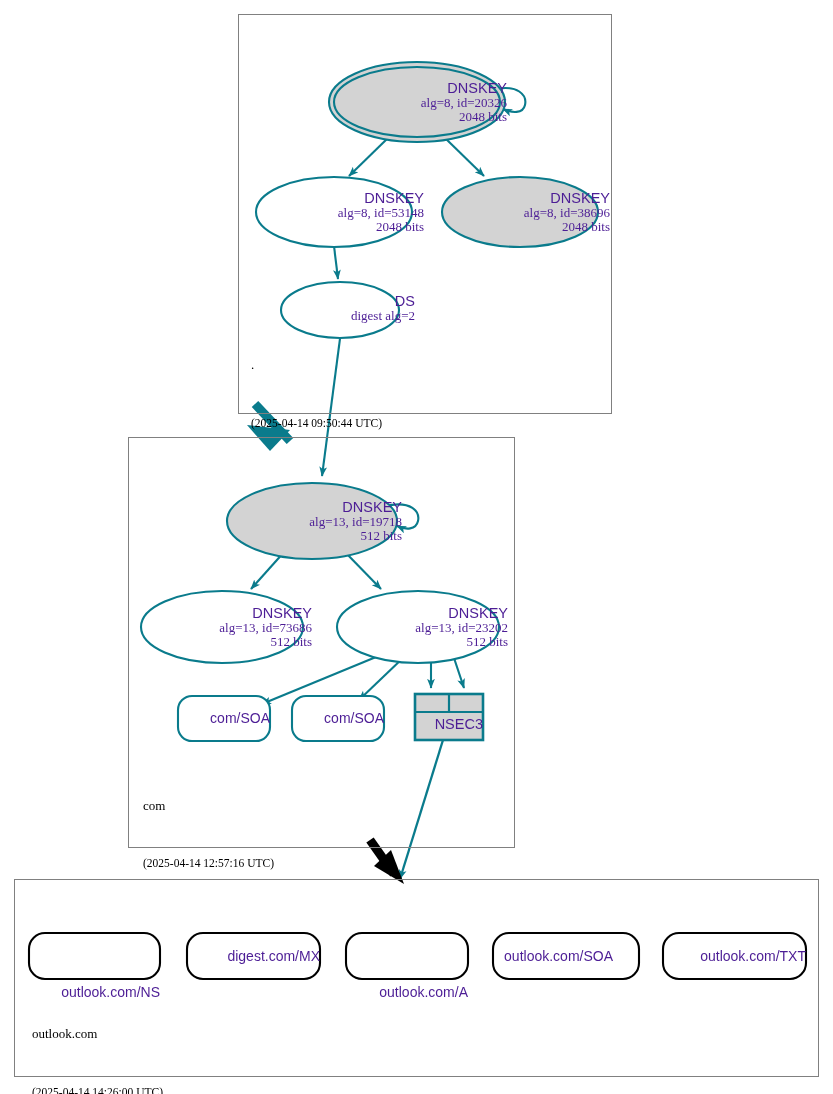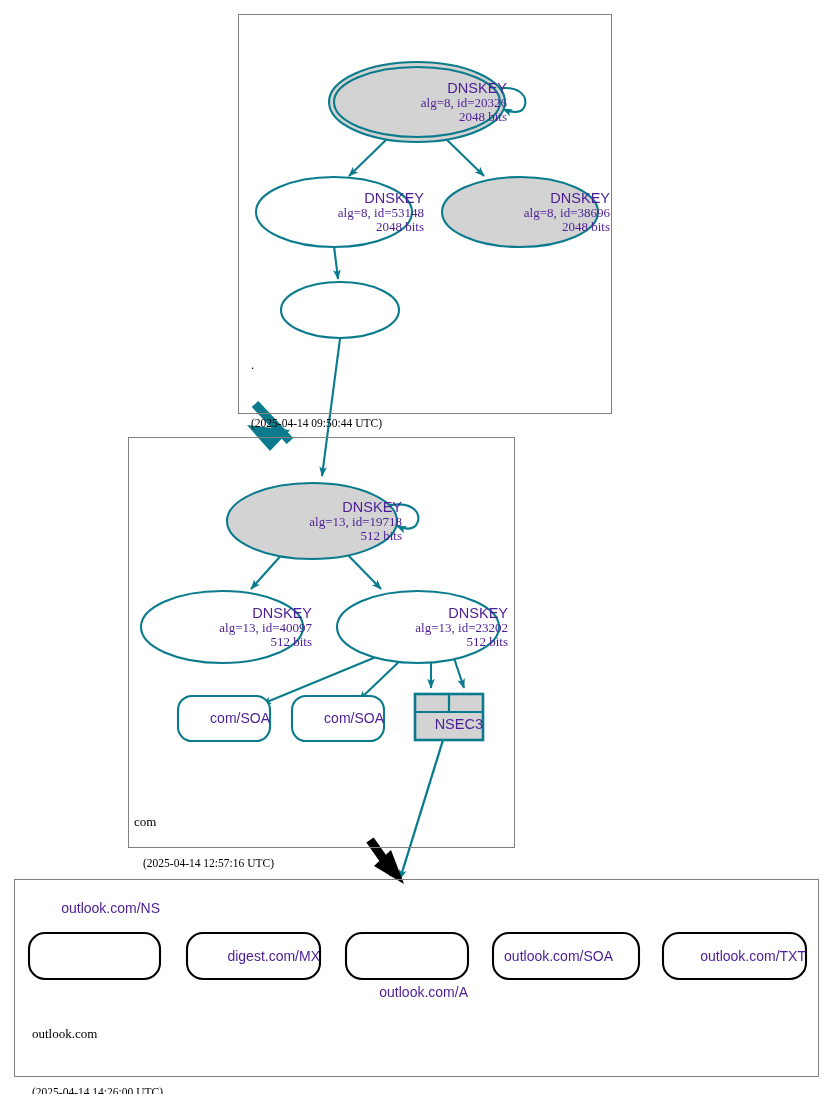--- a/index.html
+++ b/index.html
@@ -152,21 +152,21 @@
       <path d="M370,840 L394,874" fill="none" stroke="#000000" stroke-width="9" stroke-linecap="butt"></path>
       <path d="M404,884 L374,866 L391,850 Z" fill="#000000"></path>
     </g>
   </svg>
 
   <div class="zone-box" style="left:238px; top:14px; width:374px; height:400px;"></div>
   <div class="zone-label zone-name" style="left:251px; top:357px;">.</div>
   <div class="zone-label zone-time" style="left:251px; top:381px;">(2025-04-14 09:50:44 UTC)</div>
 
   <div class="zone-box" style="left:128px; top:437px; width:387px; height:411px;"></div>
-  <div class="zone-label zone-name" style="left:134px; top:798px;margin-top:16px;">com</div>
+  <div class="zone-label zone-name" style="left:143px; top:798px;">com</div>
   <div class="zone-label zone-time" style="left:143px; top:821px;">(2025-04-14 12:57:16 UTC)</div>
 
   <div class="zone-box" style="left:14px; top:879px; width:805px; height:198px;"></div>
   <div class="zone-label zone-name" style="left:32px; top:1026px;">outlook.com</div>
   <div class="zone-label zone-time" style="left:32px; top:1050px;">(2025-04-14 14:26:00 UTC)</div>
 
   <svg class="layer" viewBox="0 0 833 1094">
 
     <g>
       <ellipse cx="417" cy="102" rx="88" ry="40" fill="#d3d3d3" stroke="#0a7b8c" stroke-width="2.1"></ellipse>
@@ -239,46 +239,50 @@
     <div class="t-sub">alg=8, id=53148</div>
     <div class="t-sub">2048 bits</div>
   </div>
 
   <div class="node-text" style="left:430px; top:190px; width:180px;">
     <div class="t-head">DNSKEY</div>
     <div class="t-sub">alg=8, id=38696</div>
     <div class="t-sub">2048 bits</div>
   </div>
 
+  <div class="node-text" style="left:265px; top:293px; width:150px;">
+    <div class="t-head">DS</div>
+    <div class="t-sub">digest alg=2</div>
+  </div>
 
   <div class="node-text" style="left:222px; top:499px; width:180px;">
     <div class="t-head">DNSKEY</div>
     <div class="t-sub">alg=13, id=19718</div>
     <div class="t-sub">512 bits</div>
   </div>
 
   <div class="node-text" style="left:132px; top:605px; width:180px;">
     <div class="t-head">DNSKEY</div>
-    <div class="t-sub">alg=13, id=40097</div>
+    <div class="t-sub">alg=13, id=73686</div>
     <div class="t-sub">512 bits</div>
   </div>
 
   <div class="node-text" style="left:328px; top:605px; width:180px;">
     <div class="t-head">DNSKEY</div>
     <div class="t-sub">alg=13, id=23202</div>
     <div class="t-sub">512 bits</div>
   </div>
 
   <div class="node-text t-rr" style="left:178px; top:710px; width:92px;">com/SOA</div>
 
   <div class="node-text t-rr" style="left:292px; top:710px; width:92px;">com/SOA</div>
 
   <div class="node-text t-nsec" style="left:415px; top:716px; width:68px;">NSEC3</div>
 
-  <div class="node-text t-rr" style="left:29px; top:900px; width:131px;">outlook.com/NS</div>
+  <div class="node-text t-rr" style="left:29px; top:984px; width:131px;">outlook.com/NS</div>
   <div class="node-text t-rr" style="left:187px; top:948px; width:133px;">digest.com/MX</div>
   <div class="node-text t-rr" style="left:346px; top:948px; width:122px;margin-top:36px;">outlook.com/A</div>
   <div class="node-text t-rr" style="left:493px; top:948px; width:120px;">outlook.com/SOA</div>
   <div class="node-text t-rr" style="left:663px; top:948px; width:143px;">outlook.com/TXT</div>
 
   <div class="hit" style="left:329px;top:62px;width:176px;height:80px;"></div>
   <div class="hit" style="left:256px;top:177px;width:156px;height:70px;"></div>
   <div class="hit" style="left:442px;top:177px;width:156px;height:70px;"></div>
   <div class="hit" style="left:281px;top:282px;width:118px;height:56px;"></div>
   <div class="hit" style="left:227px;top:483px;width:170px;height:76px;"></div>

